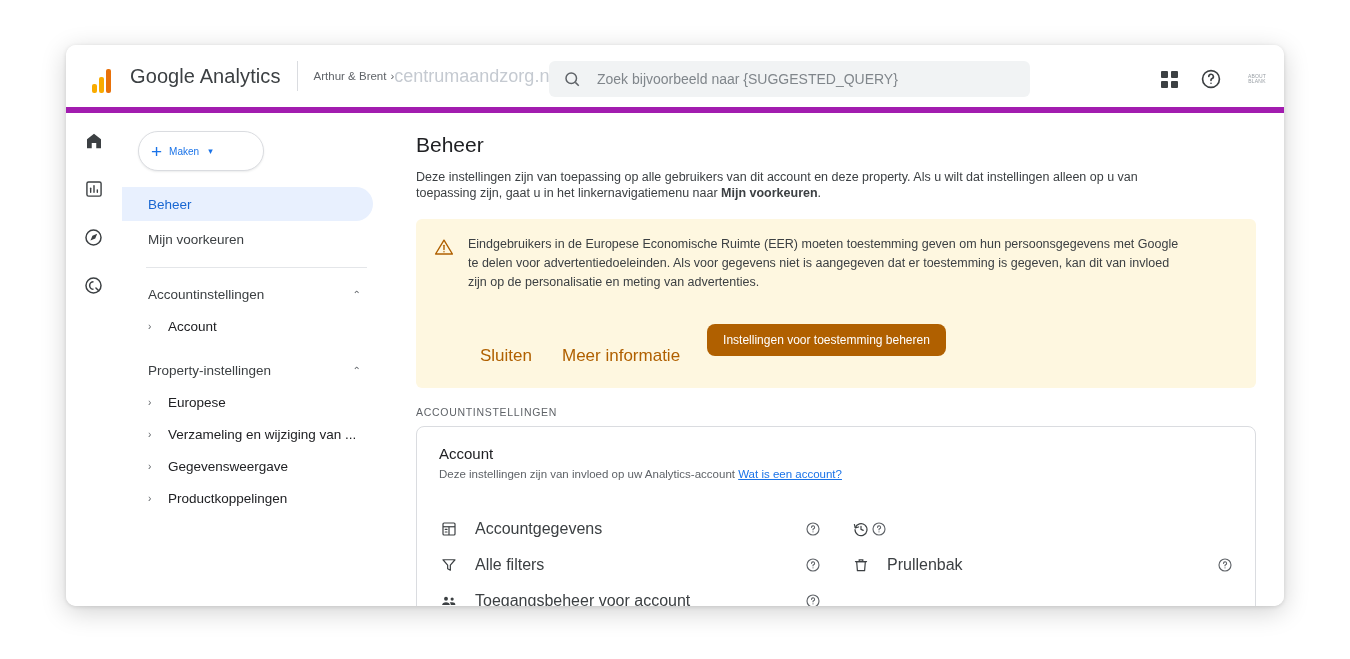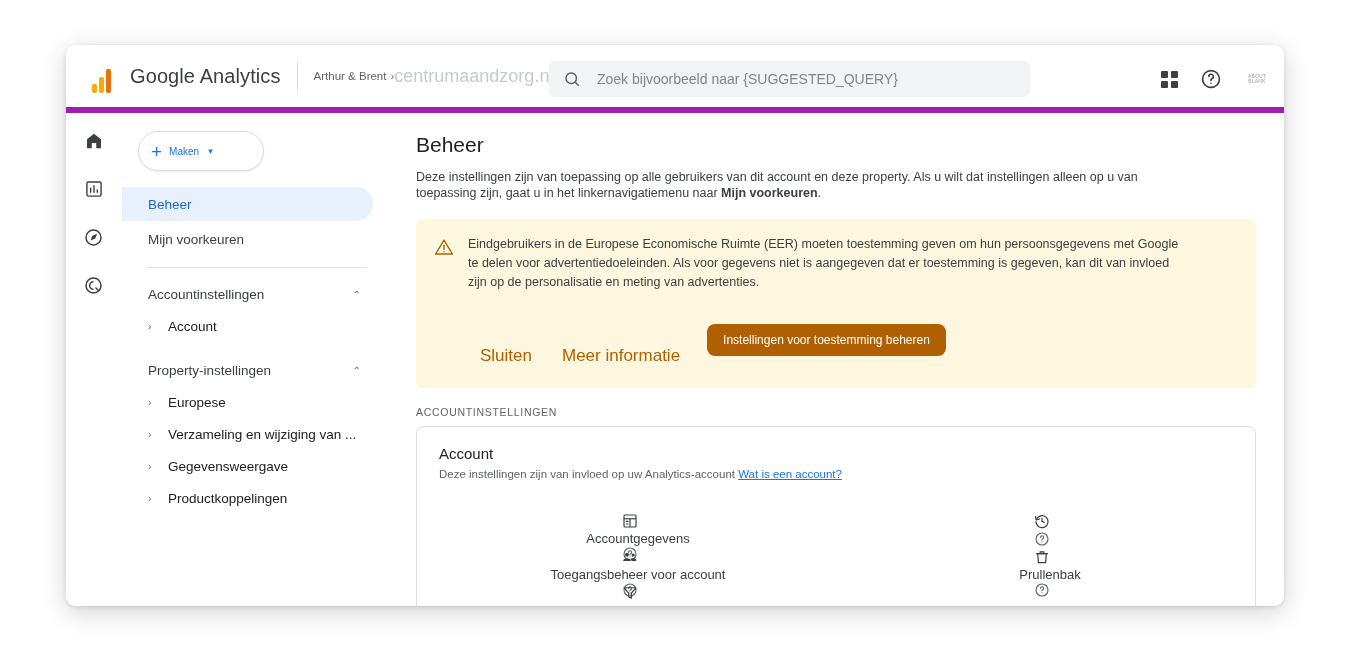--- a/index.html
+++ b/index.html
@@ -190,23 +190,22 @@
     border-radius: 8px;
     padding: 18px 22px 20px 22px;
   }
   .card-title { font-size: 15px; color: #202124; margin-bottom: 6px; }
   .card-sub { font-size: 11.5px; color: #5f6368; margin-bottom: 31px; }
   .card-sub a { color: #1a73e8; text-decoration: underline; }
   .card-grid { display: grid; grid-template-columns: 1fr 1fr; column-gap: 30px; row-gap: 0px; }
   .row-item {
     display: flex; align-items: center;
     height: 36px;
-    font-size: 13px; color: #3c4043;
+    font-size: 16px; color: #3c4043;
     cursor: pointer;
-    flex-direction: column;
   }
   .row-item .ic { width: 20px; flex: 0 0 20px; display:flex; align-items:center; justify-content:center; color:#3c4043; }
   .row-item .lbl { margin-left: 16px; flex: 1; white-space: nowrap; }
   .row-item .q { width: 16px; height: 16px; color: #5f6368; flex:0 0 16px; }
   svg { display: block; }
 </style>
 </head>
 <body>
 
 <div class="page">
@@ -394,44 +393,44 @@
                   <svg viewBox="0 0 24 24" width="16" height="16" fill="none" stroke="#5f6368" stroke-width="1.7">
                     <circle cx="12" cy="12" r="9"></circle>
                     <path d="M9.8 9.5a2.3 2.3 0 1 1 3 2.2c-.6.25-.8.8-.8 1.3v.3" stroke-linecap="round"></path>
                     <circle cx="12" cy="16.3" r="0.85" fill="#5f6368" stroke="none"></circle>
                   </svg>
                 </span>
               </div>
 
               <div class="row-item">
                 <span class="ic">
+                  <svg viewBox="0 0 24 24" width="18" height="18" fill="none" stroke="#3c4043" stroke-width="1.6" stroke-linejoin="round">
+                    <path d="M4 5h16l-6.2 7.3V19l-3.6-2v-4.7z"></path>
+                  </svg>
+                </span>
+                <span class="lbl">Alle filters</span>
+                <span class="q">
+                  <svg viewBox="0 0 24 24" width="16" height="16" fill="none" stroke="#5f6368" stroke-width="1.7">
+                    <circle cx="12" cy="12" r="9"></circle>
+                    <path d="M9.8 9.5a2.3 2.3 0 1 1 3 2.2c-.6.25-.8.8-.8 1.3v.3" stroke-linecap="round"></path>
+                    <circle cx="12" cy="16.3" r="0.85" fill="#5f6368" stroke="none"></circle>
+                  </svg>
+                </span>
+              </div>
+
+              <div class="row-item">
+                <span class="ic">
                   <svg viewBox="0 0 24 24" width="18" height="18" fill="#3c4043">
                     <circle cx="8" cy="9" r="2.6"></circle>
                     <circle cx="16.2" cy="9.4" r="2.1"></circle>
                     <path d="M2.8 17.4c0-2.6 2.4-3.9 5.2-3.9s5.2 1.3 5.2 3.9z"></path>
                     <path d="M14.4 17.4c0-1.7-.6-2.8-1.6-3.5.9-.3 2-.4 3.4-.4 2.4 0 4.2 1.1 4.2 3.2v.7z"></path>
                   </svg>
                 </span>
                 <span class="lbl">Toegangsbeheer voor account</span>
-                <span class="q">
-                  <svg viewBox="0 0 24 24" width="16" height="16" fill="none" stroke="#5f6368" stroke-width="1.7">
-                    <circle cx="12" cy="12" r="9"></circle>
-                    <path d="M9.8 9.5a2.3 2.3 0 1 1 3 2.2c-.6.25-.8.8-.8 1.3v.3" stroke-linecap="round"></path>
-                    <circle cx="12" cy="16.3" r="0.85" fill="#5f6368" stroke="none"></circle>
-                  </svg>
-                </span>
-              </div>
-
-              <div class="row-item">
-                <span class="ic">
-                  <svg viewBox="0 0 24 24" width="18" height="18" fill="none" stroke="#3c4043" stroke-width="1.6" stroke-linejoin="round">
-                    <path d="M4 5h16l-6.2 7.3V19l-3.6-2v-4.7z"></path>
-                  </svg>
-                </span>
-                <span class="lbl">Alle filters</span>
                 <span class="q">
                   <svg viewBox="0 0 24 24" width="16" height="16" fill="none" stroke="#5f6368" stroke-width="1.7">
                     <circle cx="12" cy="12" r="9"></circle>
                     <path d="M9.8 9.5a2.3 2.3 0 1 1 3 2.2c-.6.25-.8.8-.8 1.3v.3" stroke-linecap="round"></path>
                     <circle cx="12" cy="16.3" r="0.85" fill="#5f6368" stroke="none"></circle>
                   </svg>
                 </span>
               </div>
             </div>
 

